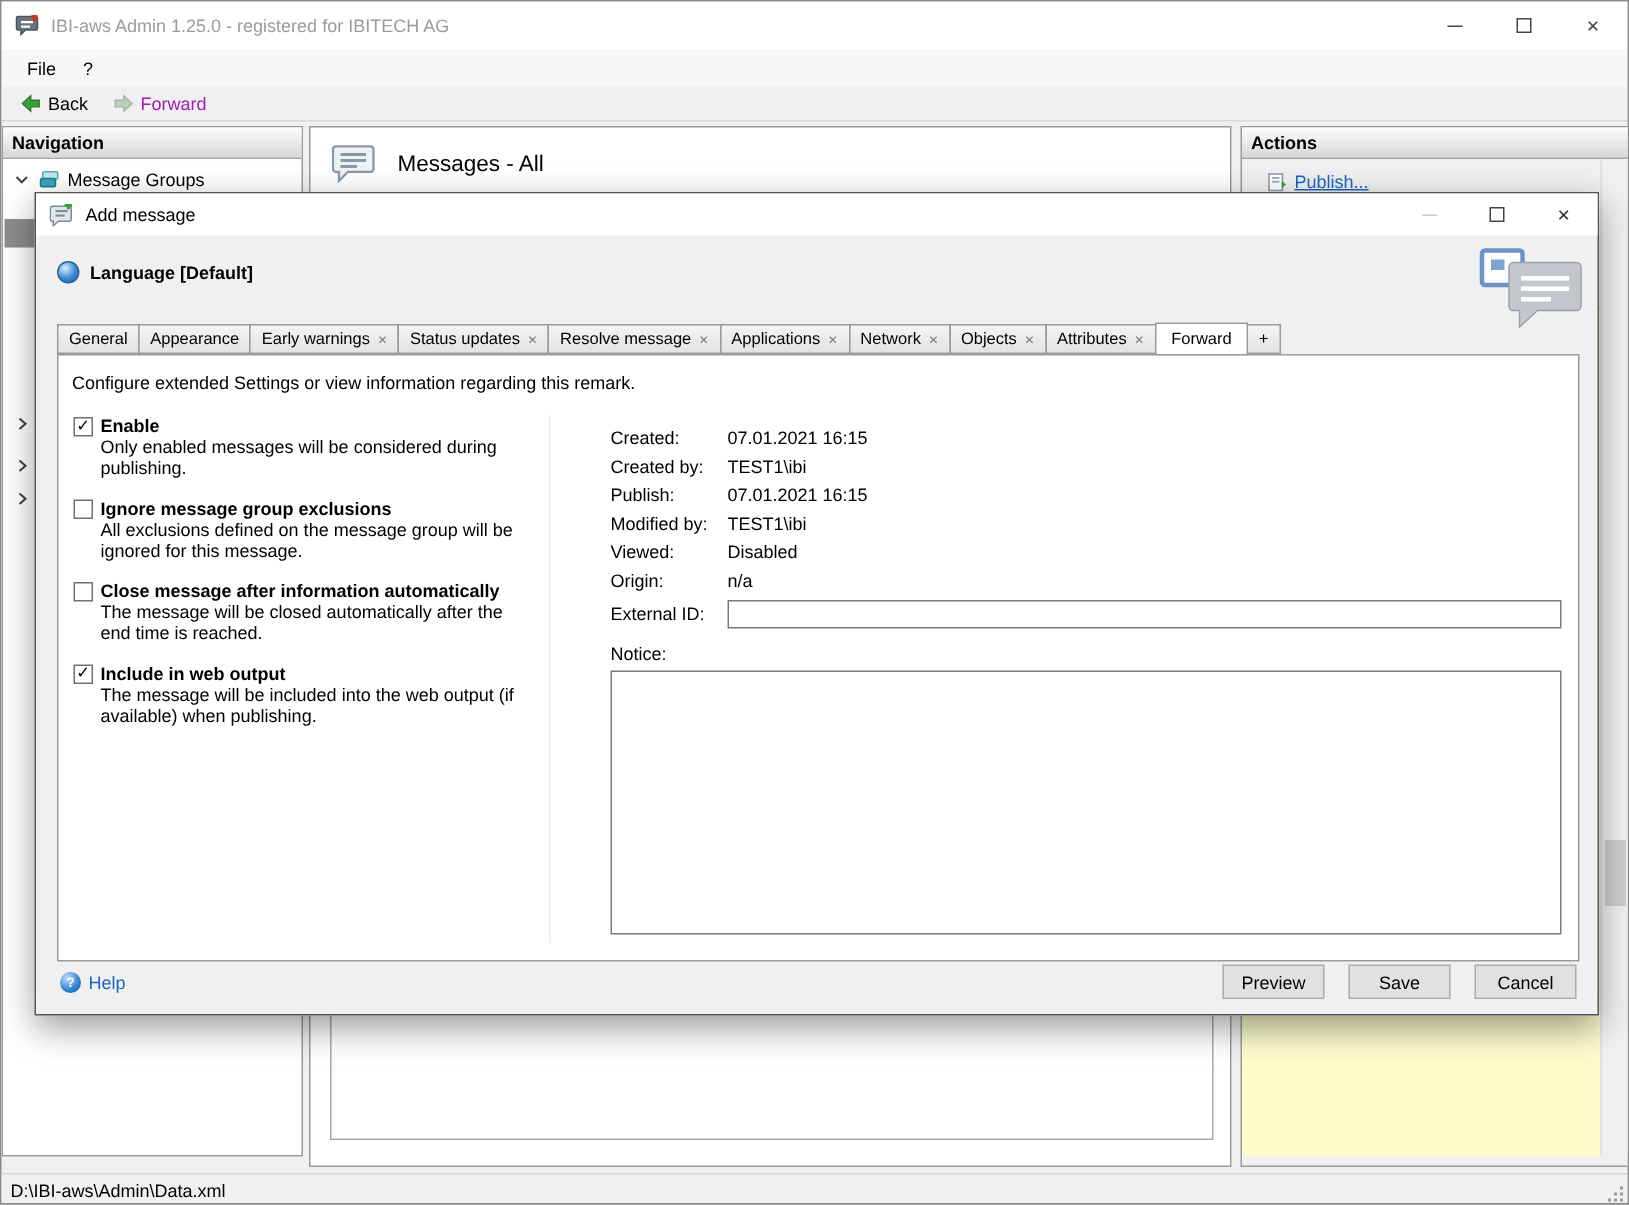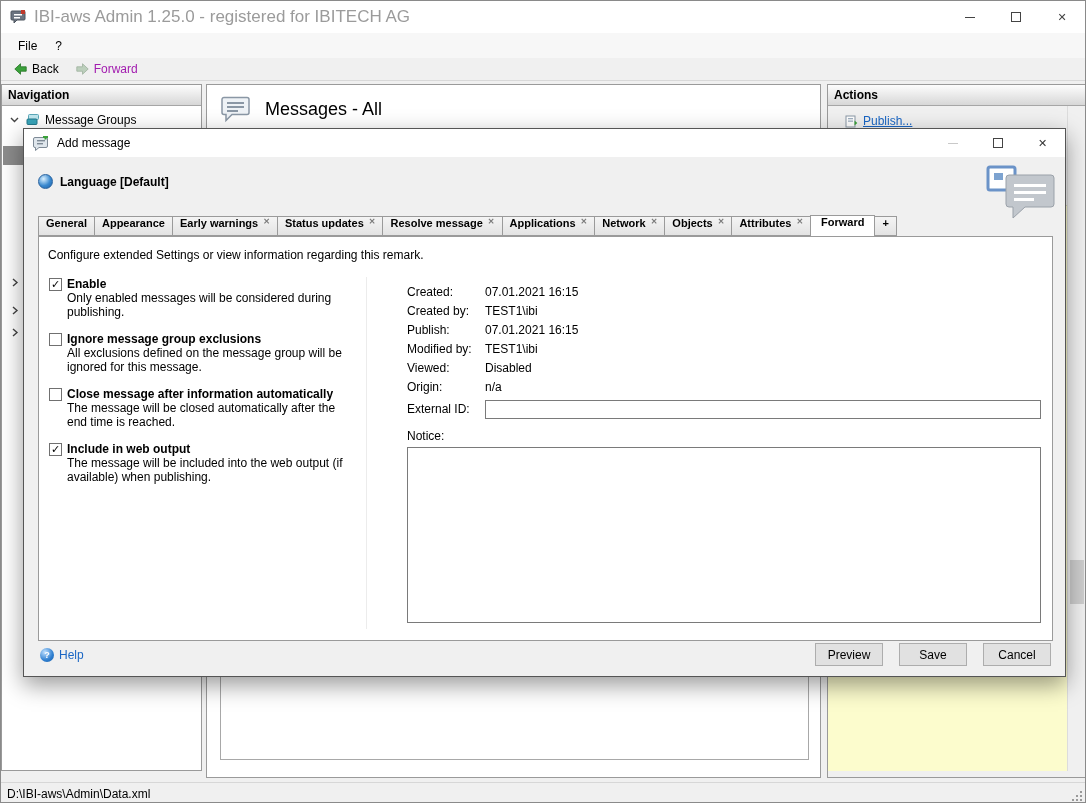--- a/index.html
+++ b/index.html
@@ -4,21 +4,21 @@
 <style>
   * { margin:0; padding:0; box-sizing:border-box; }
   html,body { background:#777; }
   body { font-family:"Liberation Sans", sans-serif; }
   .screen { position:relative; width:1086px; height:803px; background:#f0f0f0;
             border:1px solid #8a8a8a; overflow:hidden; font-size:12px; color:#000; }
 
   
   .titlebar { position:absolute; left:0; top:0; width:100%; height:32px; background:#fff; display:flex; align-items:center; }
   .app-icon { width:16px; height:16px; margin-left:9px; }
-  .title-text { margin-left:8px; color:#9b9b9b; font-size:17px; }
+  .title-text { margin-left:8px; color:#9b9b9b; font-size:12px; }
   .win-controls { position:absolute; right:0; top:0; height:32px; display:flex; }
   .win-btn { width:46px; height:32px; display:flex; align-items:center; justify-content:center; color:#444; font-size:11px; }
   .bar-glyph { width:10px; height:1px; background:#444; display:block; }
   .box-glyph { width:10px; height:10px; border:1px solid #444; display:block; }
 
   .menubar { position:absolute; left:0; top:32px; width:100%; height:25px; background:#f7f7f7; display:flex; align-items:center; }
   .menu-item { padding:0 9px; height:100%; display:flex; align-items:center; }
 
   .toolbar { position:absolute; left:0; top:57px; width:100%; height:23px; background:#f0f0f0; border-bottom:1px solid #d9d9d9; display:flex; align-items:center; }
   .tool-btn { display:flex; align-items:center; gap:4px; padding:0 8px; height:100%; }
@@ -32,21 +32,21 @@
   .tree { position:relative; width:100%; height:calc(100% - 21px); }
   .tree-row { position:absolute; left:0; width:100%; height:19px; display:flex; align-items:center; }
   .tree-row .twisty { margin-left:8px; display:flex; }
   .tree-row .tree-icon { margin-left:7px; display:flex; }
   .tree-row .tree-label { margin-left:5px; }
   .tree-selected { position:absolute; left:1px; top:40px; width:198px; height:19px; background:#8c8c8c; }
   .lone-chevron { position:absolute; left:9px; display:flex; }
 
   .main-panel { position:absolute; left:205px; top:83px; width:615px; height:694px; background:#fff; border:1px solid #9a9a9a; }
   .main-title-row { position:absolute; left:14px; top:11px; display:flex; align-items:center; gap:14px; }
-  .main-title { font-size:18px; }
+  .main-title { font-size:15px; }
   .inner-box { position:absolute; left:13px; top:120px; width:589px; height:555px; border:1px solid #a8a8a8; background:#fff; }
 
   .actions-panel { position:absolute; left:826px; top:83px; width:260px; height:694px; background:#f0f0f0; border:1px solid #9a9a9a; }
   .publish-row { position:absolute; left:17px; top:29px; display:flex; align-items:center; gap:5px; }
   .link { color:#1a66c4; text-decoration:underline; }
   .notes-area { position:absolute; left:0px; top:120px; width:241px; height:566px; background:#fcfccd; border-top:1px solid #d8d8b8; }
   .v-scrollbar { position:absolute; right:0; top:21px; width:19px; height:665px; background:#f0f0f0; border-left:1px solid #dcdcdc; }
   .v-thumb { position:absolute; left:2px; top:454px; width:14px; height:44px; background:#cdcdcd; }
 
   .statusbar { position:absolute; left:0; top:781px; width:100%; height:22px; background:#f0f0f0; border-top:1px solid #d7d7d7; display:flex; align-items:center; }
@@ -65,22 +65,22 @@
   .dlg-controls { position:absolute; right:0; top:0; height:28px; display:flex; }
   .dlg-btn { width:45px; height:28px; display:flex; align-items:center; justify-content:center; color:#333; font-size:11px; }
   .bar-glyph.disabled { background:#c9c9c9; }
 
   .lang-row { position:absolute; left:14px; top:45px; display:flex; align-items:center; gap:7px; font-weight:bold; }
   .globe { width:15px; height:15px; border-radius:50%;
            background:radial-gradient(circle at 35% 30%, #d9f0ff, #3a89cf 55%, #1c5fa6); border:1px solid #2a639f; }
   .illustration { position:absolute; left:962px; top:36px; }
 
   .tabs { position:absolute; left:14px; top:86px; height:21px; display:flex; align-items:flex-end; z-index:3; }
-  .tab { height:20px; padding:0 7px; display:flex; font-size:11px;
-         background:linear-gradient(#f4f4f4,#e3e3e3); border:1px solid #9a9a9a; margin-right:-1px; white-space:nowrap;font-weight:bold; }
+  .tab { height:20px; padding:0 7px; display:flex; align-items:center; font-size:11px;
+         background:linear-gradient(#f4f4f4,#e3e3e3); border:1px solid #9a9a9a; margin-right:-1px; white-space:nowrap; }
   .tab.active { height:22px; margin-bottom:-1px; background:#fff; z-index:4; position:relative; padding:0 10px; }
   .tab-x { margin-left:5px; font-size:8px; color:#7a7a7a; }
   .tab.add { padding:0 7px; }
 
   .dlg-content { position:absolute; left:14px; top:107px; width:1015px; height:405px; background:#fff; border:1px solid #9a9a9a; z-index:1; }
   .tab-desc { position:absolute; left:9px; top:11px; }
   .divider { position:absolute; left:327px; top:40px; width:1px; height:352px; background:#ececec; }
 
   .groups { position:absolute; left:10px; top:40px; width:310px; }
   .group { position:relative; margin-bottom:13px; padding-left:18px; min-height:42px; }

